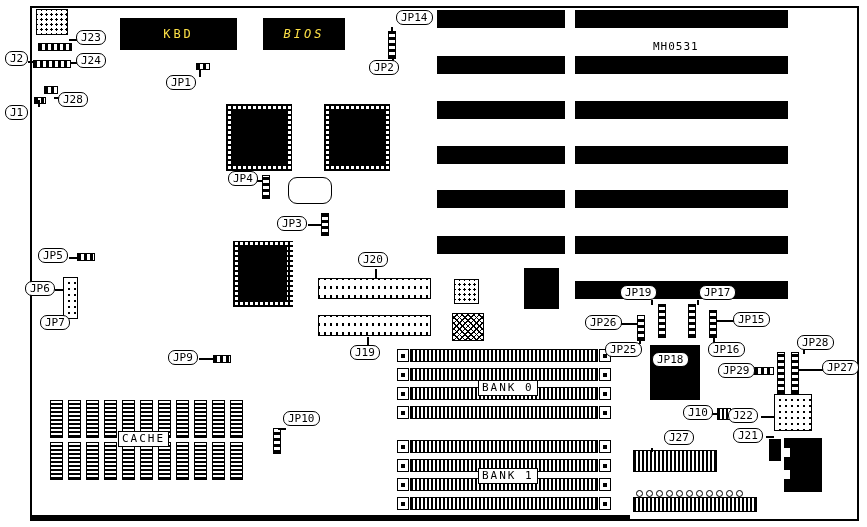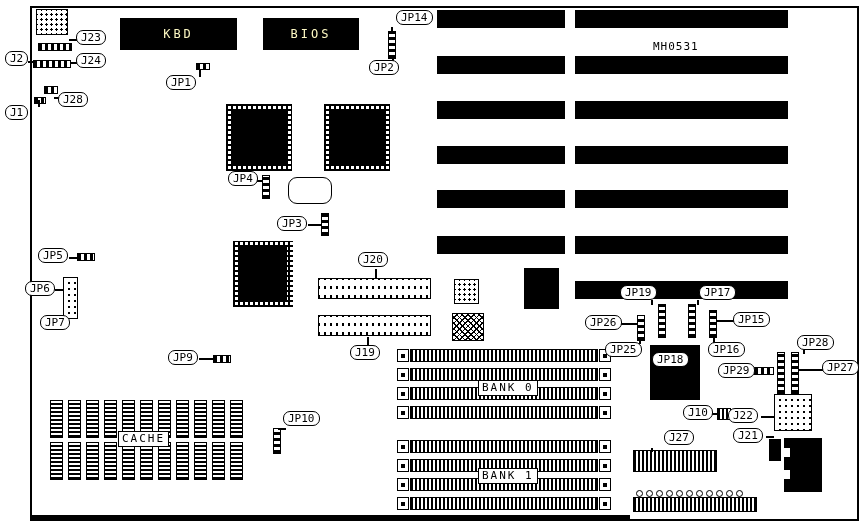--- a/index.html
+++ b/index.html
@@ -3,21 +3,21 @@
 <meta charset="utf-8">
 <style>
   html,body{margin:0;padding:0;background:#fff;}
   .board{position:relative;width:867px;height:527px;background:#fff;overflow:hidden;
          font-family:"DejaVu Sans Mono","Liberation Mono",monospace;color:#000;}
   .outline{position:absolute;left:30px;top:6px;width:829px;height:515px;border:2px solid #000;
            box-sizing:border-box;z-index:0;}
   .botbar{position:absolute;left:30px;top:515px;width:600px;height:6px;background:#000;z-index:1;}
   .callout{position:absolute;z-index:6;background:#fff;border:1.5px solid #000;border-radius:7px;
            font-size:11px;line-height:13px;padding:0 4px;white-space:nowrap;}
-  .blackchip{position:absolute;background:#000;color:#fef9c3;display:flex;align-items:center;
+  .blackchip{position:absolute;background:#000;color:#fde047;display:flex;align-items:center;
              justify-content:center;font-size:12px;letter-spacing:3px;z-index:2;}
   .slot{position:absolute;background:#000;height:18px;z-index:1;}
   .pins-h,.pins-v{position:absolute;border:1px solid #000;box-sizing:border-box;z-index:3;}
   .pins-h{background:repeating-linear-gradient(90deg,#000 0 3px,#fff 3px 6px);}
   .pins-v{background:repeating-linear-gradient(0deg,#000 0 3px,#fff 3px 6px);}
   .dotgrid{position:absolute;border:1.5px solid #000;box-sizing:border-box;z-index:2;
            background-image:radial-gradient(#000 1.1px,transparent 1.3px);
            background-size:5px 5px;background-position:2px 2px;background-color:#fff;}
   .hatch{position:absolute;border:1.5px solid #000;box-sizing:border-box;z-index:2;background-color:#fff;
          background-image:repeating-linear-gradient(45deg,#000 0 1px,transparent 1px 4px),
@@ -64,21 +64,21 @@
   <div class="dotgrid" style="left:36px;top:9px;width:32px;height:26px;"></div>
 
   <div class="pins-h" style="left:38px;top:43px;width:34px;height:8px;"></div>
   <div class="pins-h" style="left:33px;top:60px;width:38px;height:8px;"></div>
   <div class="pins-h" style="left:44px;top:86px;width:14px;height:8px;"></div>
   <div class="pins-h" style="left:34px;top:97px;width:12px;height:7px;"></div>
 
   <div class="blackchip" style="left:120px;top:18px;width:117px;height:32px;">
     <span>KBD</span>
   </div>
-  <div class="blackchip" style="left:263px;top:18px;width:96px;height:32px;">
+  <div class="blackchip" style="left:263px;top:18px;width:82px;height:32px;font-style:italic;">
     <span>BIOS</span>
   </div>
 
   <div class="pins-h" style="left:196px;top:63px;width:14px;height:7px;"></div>
   <div class="pins-v" style="left:388px;top:31px;width:8px;height:28px;"></div>
 
   <div class="slot" style="left:437px;top:10px;width:128px;"></div>
   <div class="slot" style="left:437px;top:56px;width:128px;"></div>
   <div class="slot" style="left:437px;top:101px;width:128px;"></div>
   <div class="slot" style="left:437px;top:146px;width:128px;"></div>

